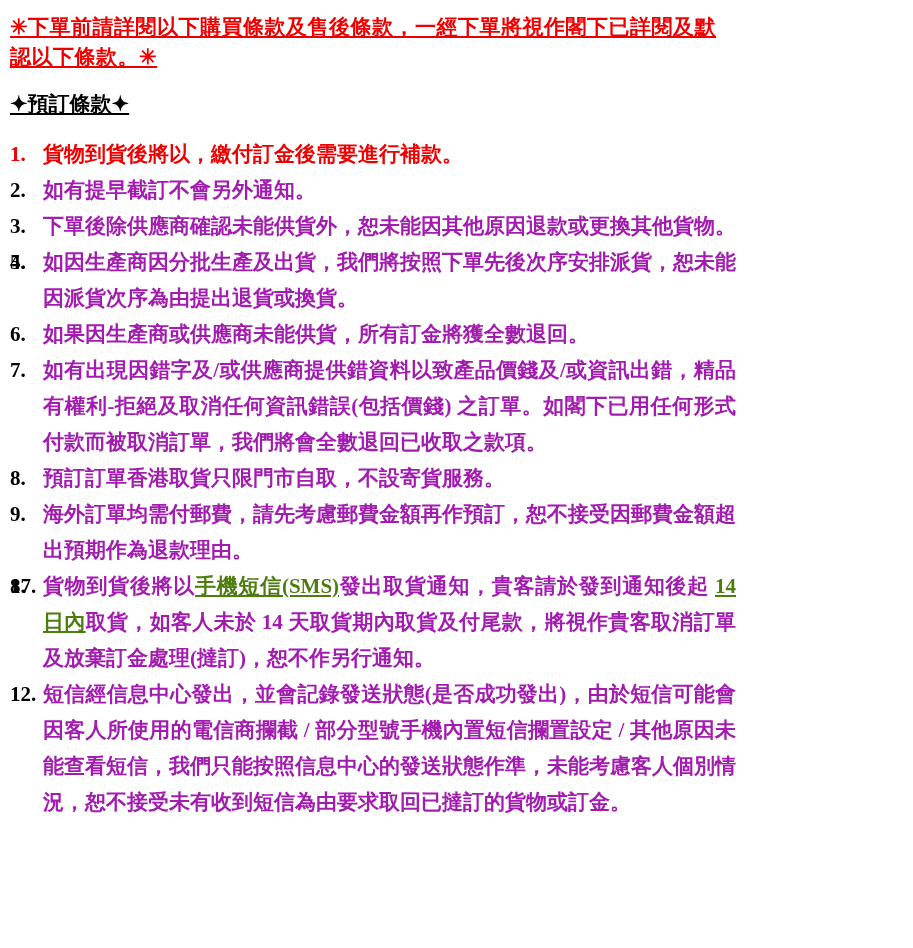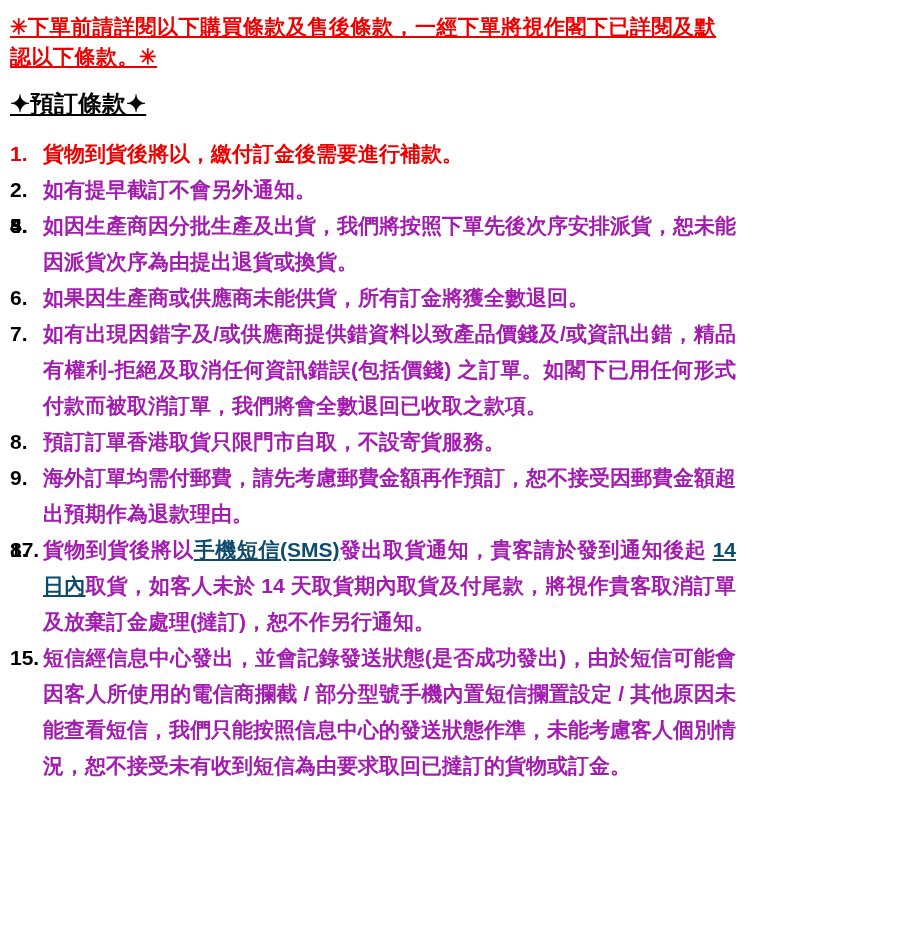--- a/index.html
+++ b/index.html
@@ -8,35 +8,35 @@
     background: #ffffff;
     width: 913px;
     height: 948px;
     overflow: hidden;
   }
   .doc {
     box-sizing: border-box;
     width: 746px;
     height: 948px;
     padding: 12px 10px 0 10px;
-    font-family: Liberation Sans, sans-serif;
+    font-family: Liberation Serif, serif;
     font-weight: bold;
     color: #000000;
   }
   .notice {
     color: #ee0000;
     font-size: 21px;
     line-height: 30px;
     text-decoration: underline;
     margin-bottom: 18px;
     letter-spacing: 0.5px;
   }
   .section-title {
     color: #000000;
-    font-size: 24px;
+    font-size: 21px;
     line-height: 28px;
     text-decoration: underline;
     margin-bottom: 18px;
   }
   .terms {
     font-size: 21px;
     line-height: 36px;
   }
   .term-item {
     position: relative;
@@ -44,39 +44,39 @@
     text-align: justify;
   }
   .num {
     position: absolute;
     left: 0;
     top: 0;
   }
   .seg-normal { color: #a21caf; }
   .seg-red { color: #ee0000; }
   .seg-red-underline {
-    color: #0c4a6e;
+    color: #4d7c0f;
     text-decoration: underline;
   }
 </style>
 </head>
 <body>
 
 <div class="doc">
   <div class="notice">✳下單前請詳閱以下購買條款及售後條款，一經下單將視作閣下已詳閱及默認以下條款。✳</div>
 
   <div class="section-title">✦預訂條款✦</div>
 
   <div class="terms" id="terms-list">
       <div class="term-item"><span class="num seg-red">1.</span><span class="seg-red">貨物到貨後將以，繳付訂金後需要進行補款。</span></div>
       <div class="term-item"><span class="num">2.</span><span class="seg-normal">如有提早截訂不會另外通知。</span></div>
-      <div class="term-item"><span class="num">3.</span></div>
+      <div class="term-item"><span class="num">3.</span><span class="seg-normal">下單後除供應商確認未能供貨外，恕未能因其他原因退款或更換其他貨物。</span></div>
       <div class="term-item"><span class="num">4.</span></div>
       <div class="term-item"><span class="num">5.</span><span class="seg-normal">如因生產商因分批生產及出貨，我們將按照下單先後次序安排派貨，恕未能因派貨次序為由提出退貨或換貨。</span></div>
       <div class="term-item"><span class="num">6.</span><span class="seg-normal">如果因生產商或供應商未能供貨，所有訂金將獲全數退回。</span></div>
       <div class="term-item"><span class="num">7.</span><span class="seg-normal">如有出現因錯字及/或供應商提供錯資料以致產品價錢及/或資訊出錯，精品有權利-拒絕及取消任何資訊錯誤(包括價錢) 之訂單。如閣下已用任何形式付款而被取消訂單，我們將會全數退回已收取之款項。</span></div>
       <div class="term-item"><span class="num">8.</span><span class="seg-normal">預訂訂單香港取貨只限門市自取，不設寄貨服務。</span></div>
       <div class="term-item"><span class="num">9.</span><span class="seg-normal">海外訂單均需付郵費，請先考慮郵費金額再作預訂，恕不接受因郵費金額超出預期作為退款理由。</span></div>
       <div class="term-item"><span class="num">8.</span></div>
       <div class="term-item"><span class="num">17.</span><span class="seg-normal">貨物到貨後將以</span><span class="seg-red-underline">手機短信(SMS)</span><span class="seg-normal">發出取貨通知，貴客請於發到通知後起 </span><span class="seg-red-underline">14 日內</span><span class="seg-normal">取貨，如客人未於 14 天取貨期內取貨及付尾款，將視作貴客取消訂單及放棄訂金處理(撻訂)，恕不作另行通知。</span></div>
-      <div class="term-item"><span class="num">15.</span><span class="seg-normal">短信經信息中心發出，並會記錄發送狀態(是否成功發出)，由於短信可能會因客人所使用的電信商攔截 / 部分型號手機內置短信攔置設定 / 其他原因未能查看短信，我們只能按照信息中心的發送狀態作準，未能考慮客人個別情況，恕不接受未有收到短信為由要求取回已撻訂的貨物或訂金。</span></div>
+      <div class="term-item"><span class="num">12.</span><span class="seg-normal">短信經信息中心發出，並會記錄發送狀態(是否成功發出)，由於短信可能會因客人所使用的電信商攔截 / 部分型號手機內置短信攔置設定 / 其他原因未能查看短信，我們只能按照信息中心的發送狀態作準，未能考慮客人個別情況，恕不接受未有收到短信為由要求取回已撻訂的貨物或訂金。</span></div>
     </div>
 </div>
 
 </body></html>

